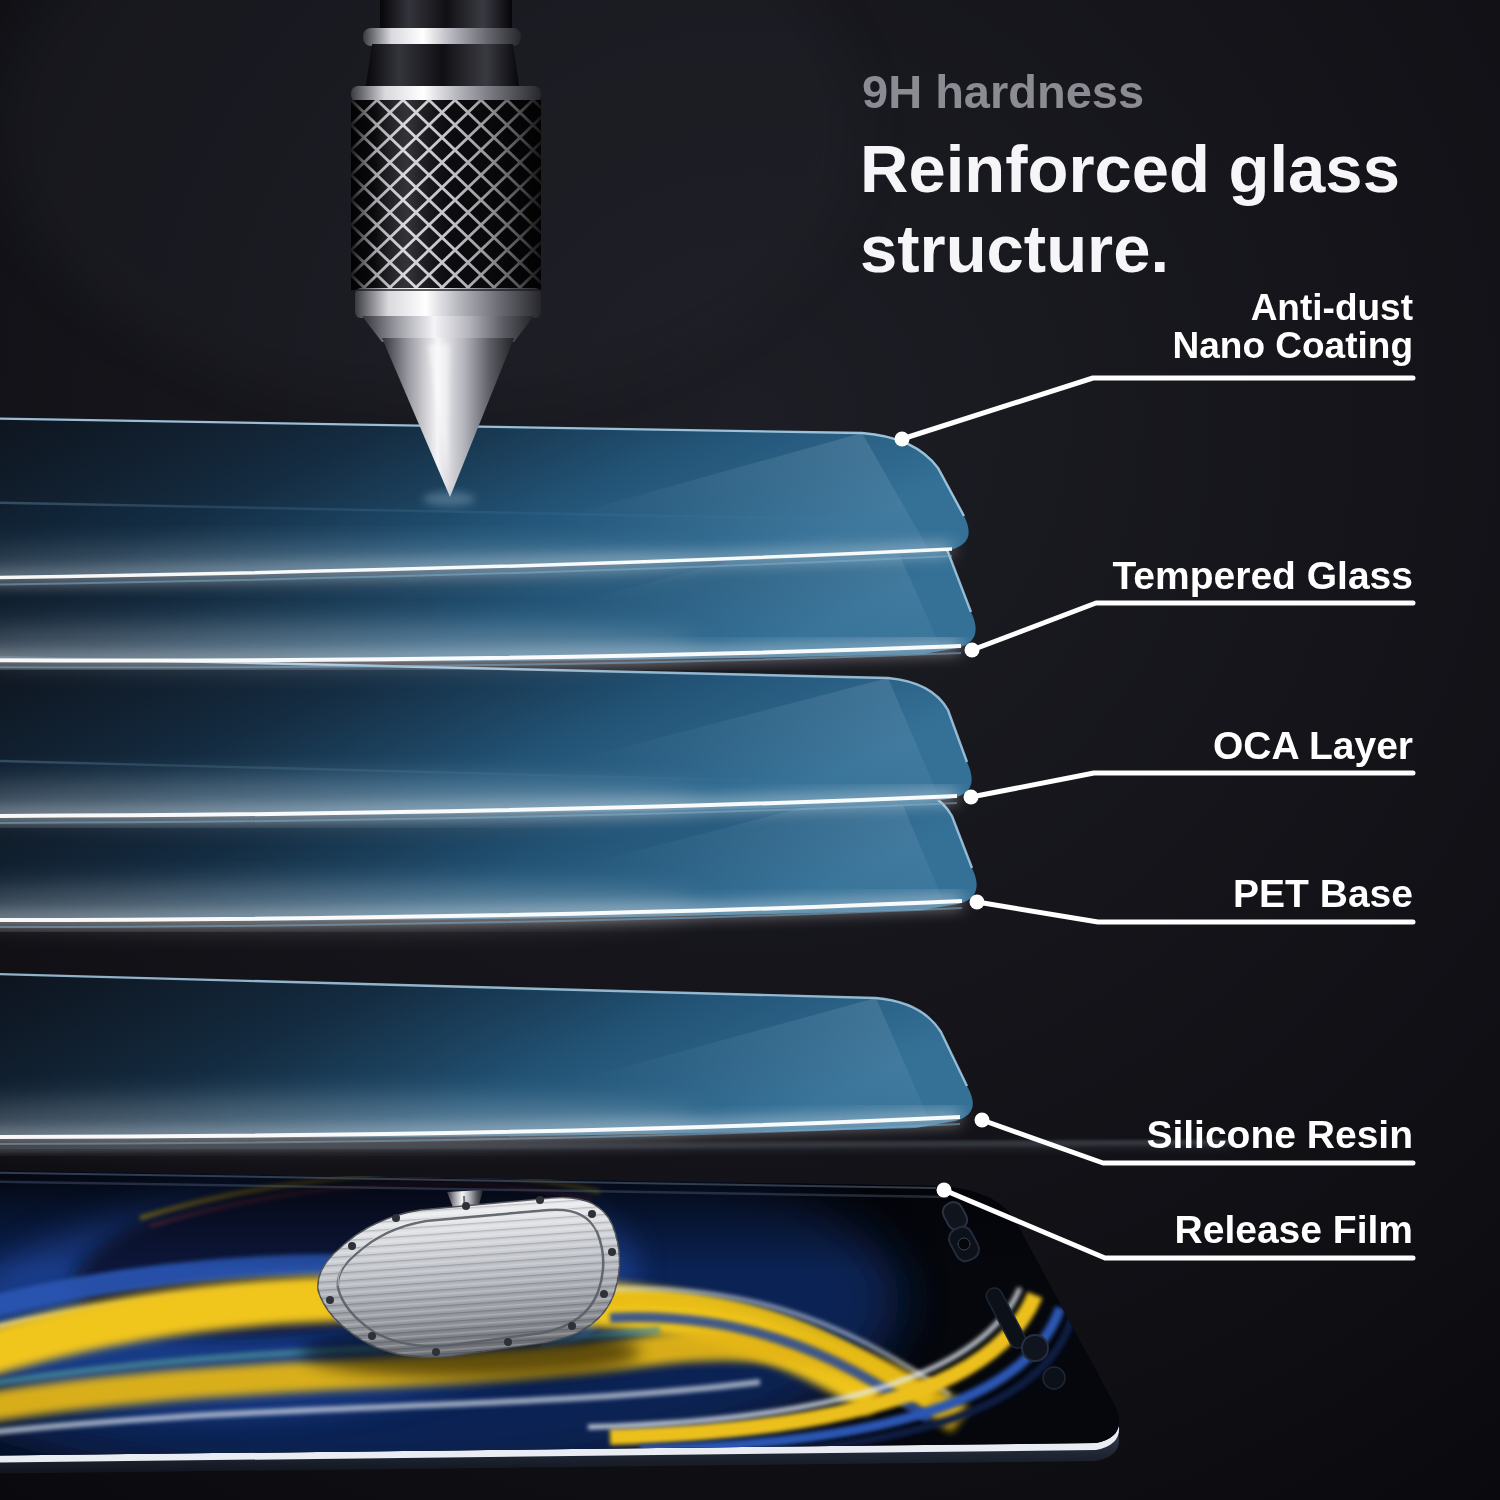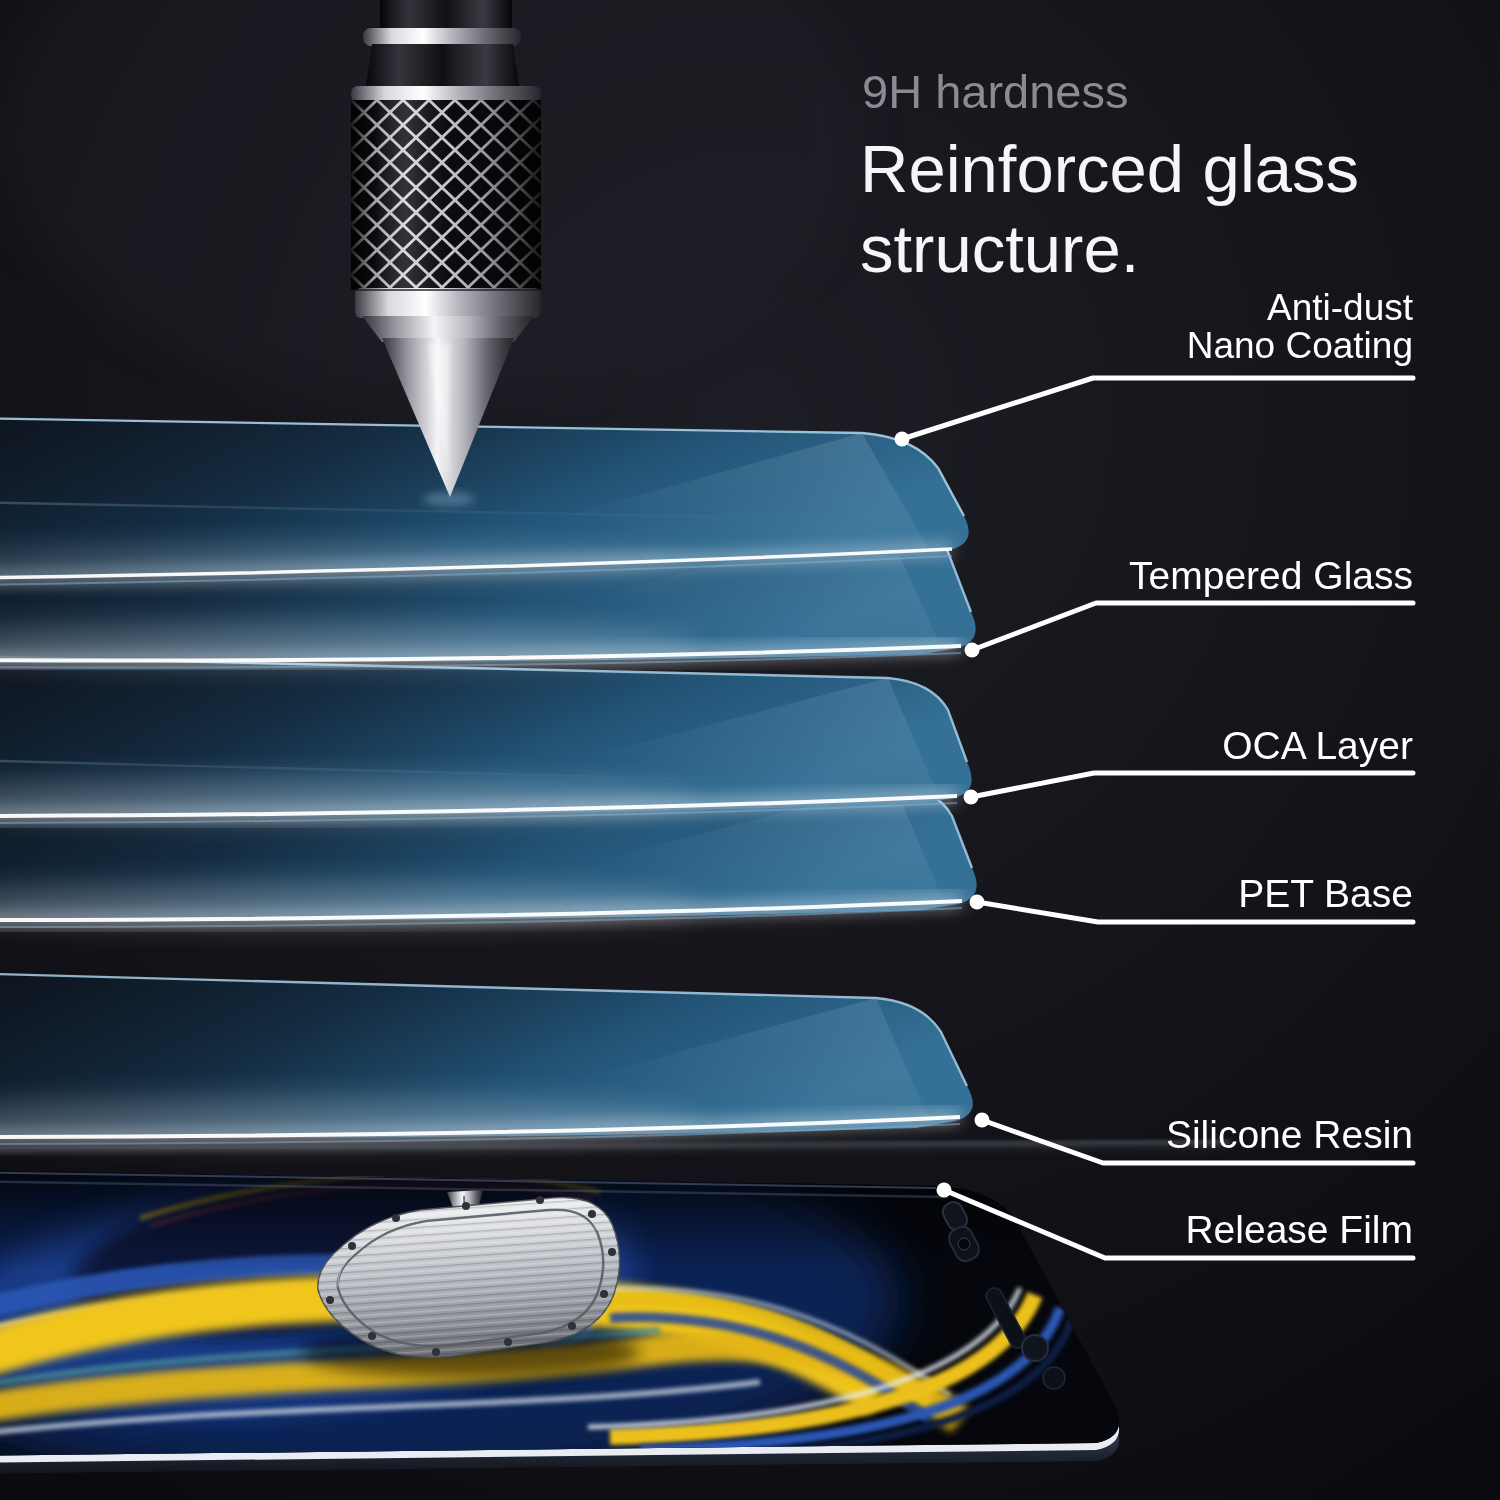--- a/index.html
+++ b/index.html
@@ -1,16 +1,16 @@
 <!DOCTYPE html>
 <html><head>
 <meta charset="utf-8">
 <style>
   html,body{margin:0;padding:0;background:#000;}
-  .stage{width:1500px;height:1500px;position:relative;overflow:hidden;background:#101015;}
+  .stage{width:1500px;height:1500px;position:relative;overflow:hidden;background:#101015;font-weight:bold;}
   svg{display:block;}
   text{font-family:"Liberation Sans", sans-serif;}
   .eyebrow{font-size:47px;fill:#8b8b93;}
   .title{font-size:67px;fill:#f6f6f8;}
   .lbl{font-size:39px;fill:#ffffff;}
   .lbl2{font-size:37px;fill:#ffffff;}
   .callout-line{stroke:#ffffff;stroke-width:5;fill:none;stroke-linecap:round;stroke-linejoin:round;}
 </style>
 </head>
 <body>

